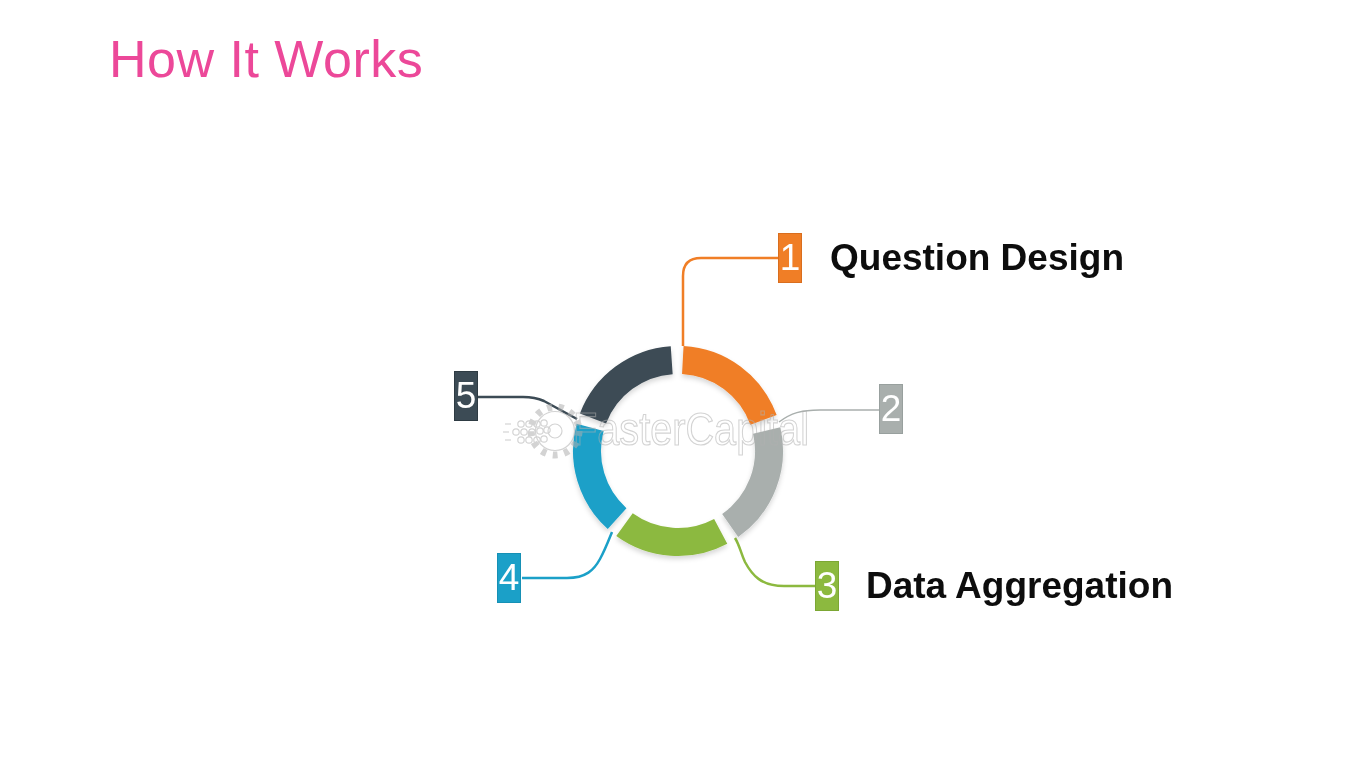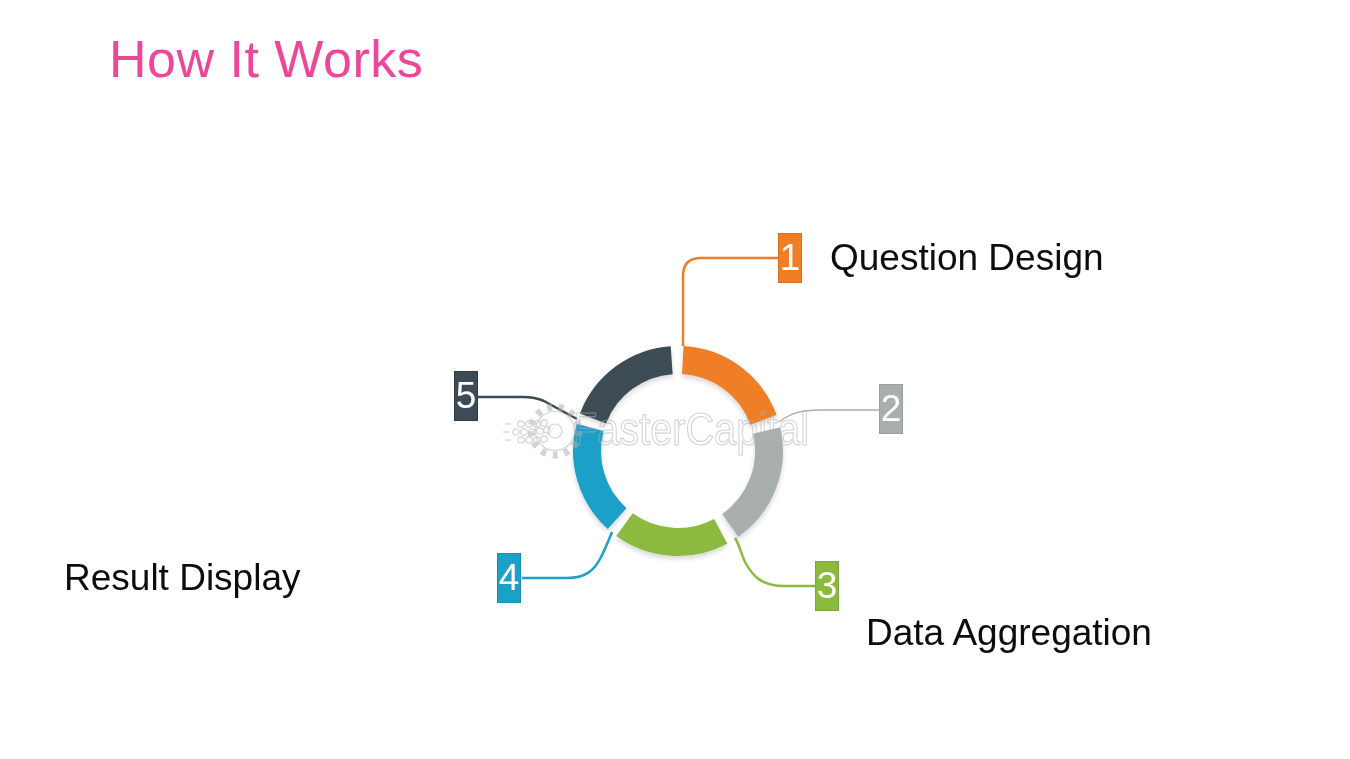--- a/index.html
+++ b/index.html
@@ -37,28 +37,28 @@
     display: flex;
     align-items: center;
     justify-content: center;
     color: #ffffff;
     font-size: 37px;
     font-weight: 400;
   }
   .step-label {
     position: absolute;
     font-size: 37px;
-    font-weight: 400;
+    font-weight: 700;
     color: #0d0d0d;
     line-height: 50px;
     white-space: nowrap;
   }
   .label-1 { left: 830px; top: 233px; }
   .label-2 { left: 930px; top: 384px; }
-  .label-3 { left: 866px; top: 561px; margin-top: 47px; }
+  .label-3 { left: 866px; top: 561px; }
   .label-4 { left: 64px;  top: 553px; }
   .label-5 { left: 34px;  top: 371px; }
 </style>
 </head>
 <body>
 
 <div class="stage">
 
   <h1 class="title">How It Works</h1>
 
@@ -125,15 +125,14 @@
   </div>
   <div class="badge" style="left: 497px; top: 553px; background: rgb(27, 160, 200); border-color: rgb(22, 144, 181);">
     <span>4</span>
   </div>
   <div class="badge" style="left: 454px; top: 371px; background: rgb(60, 75, 85); border-color: rgb(46, 59, 67);">
     <span>5</span>
   </div>
 
   <div class="step-label label-1">Question Design</div>
   <div class="step-label label-3">Data Aggregation</div>
-  <div class="step-label label-4">Result Display</div>
 
 </div>
 
 </body></html>

